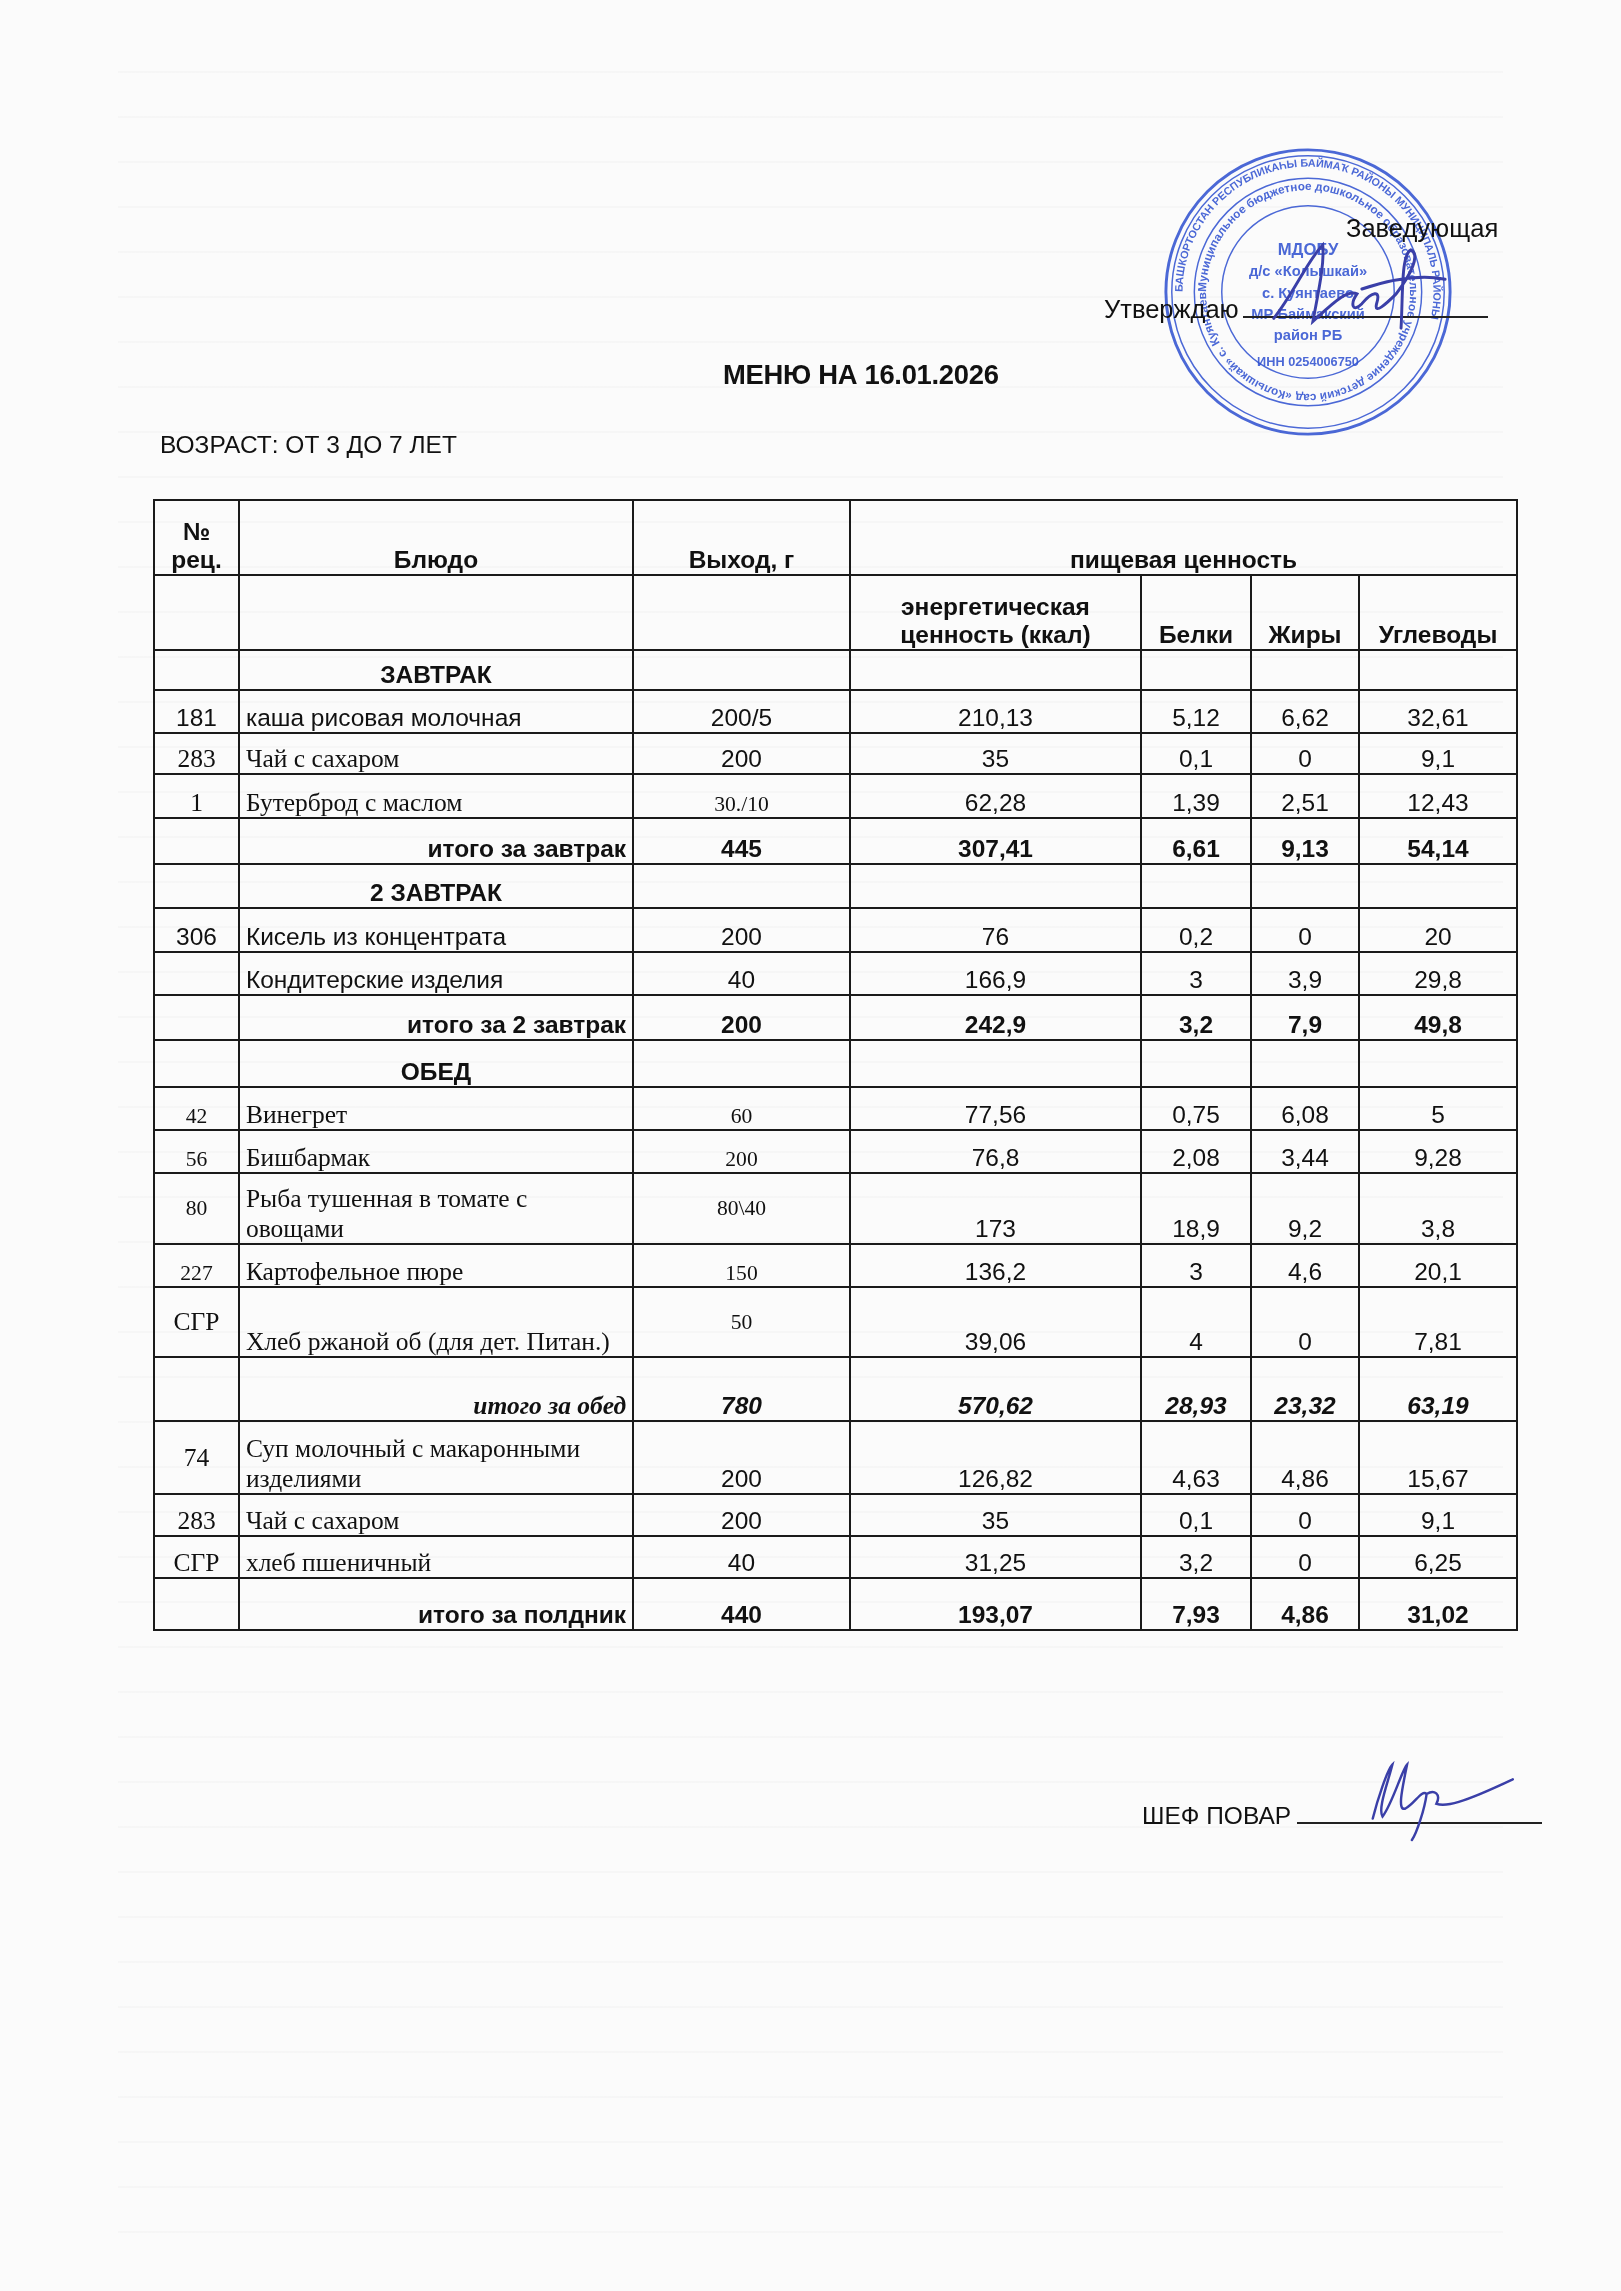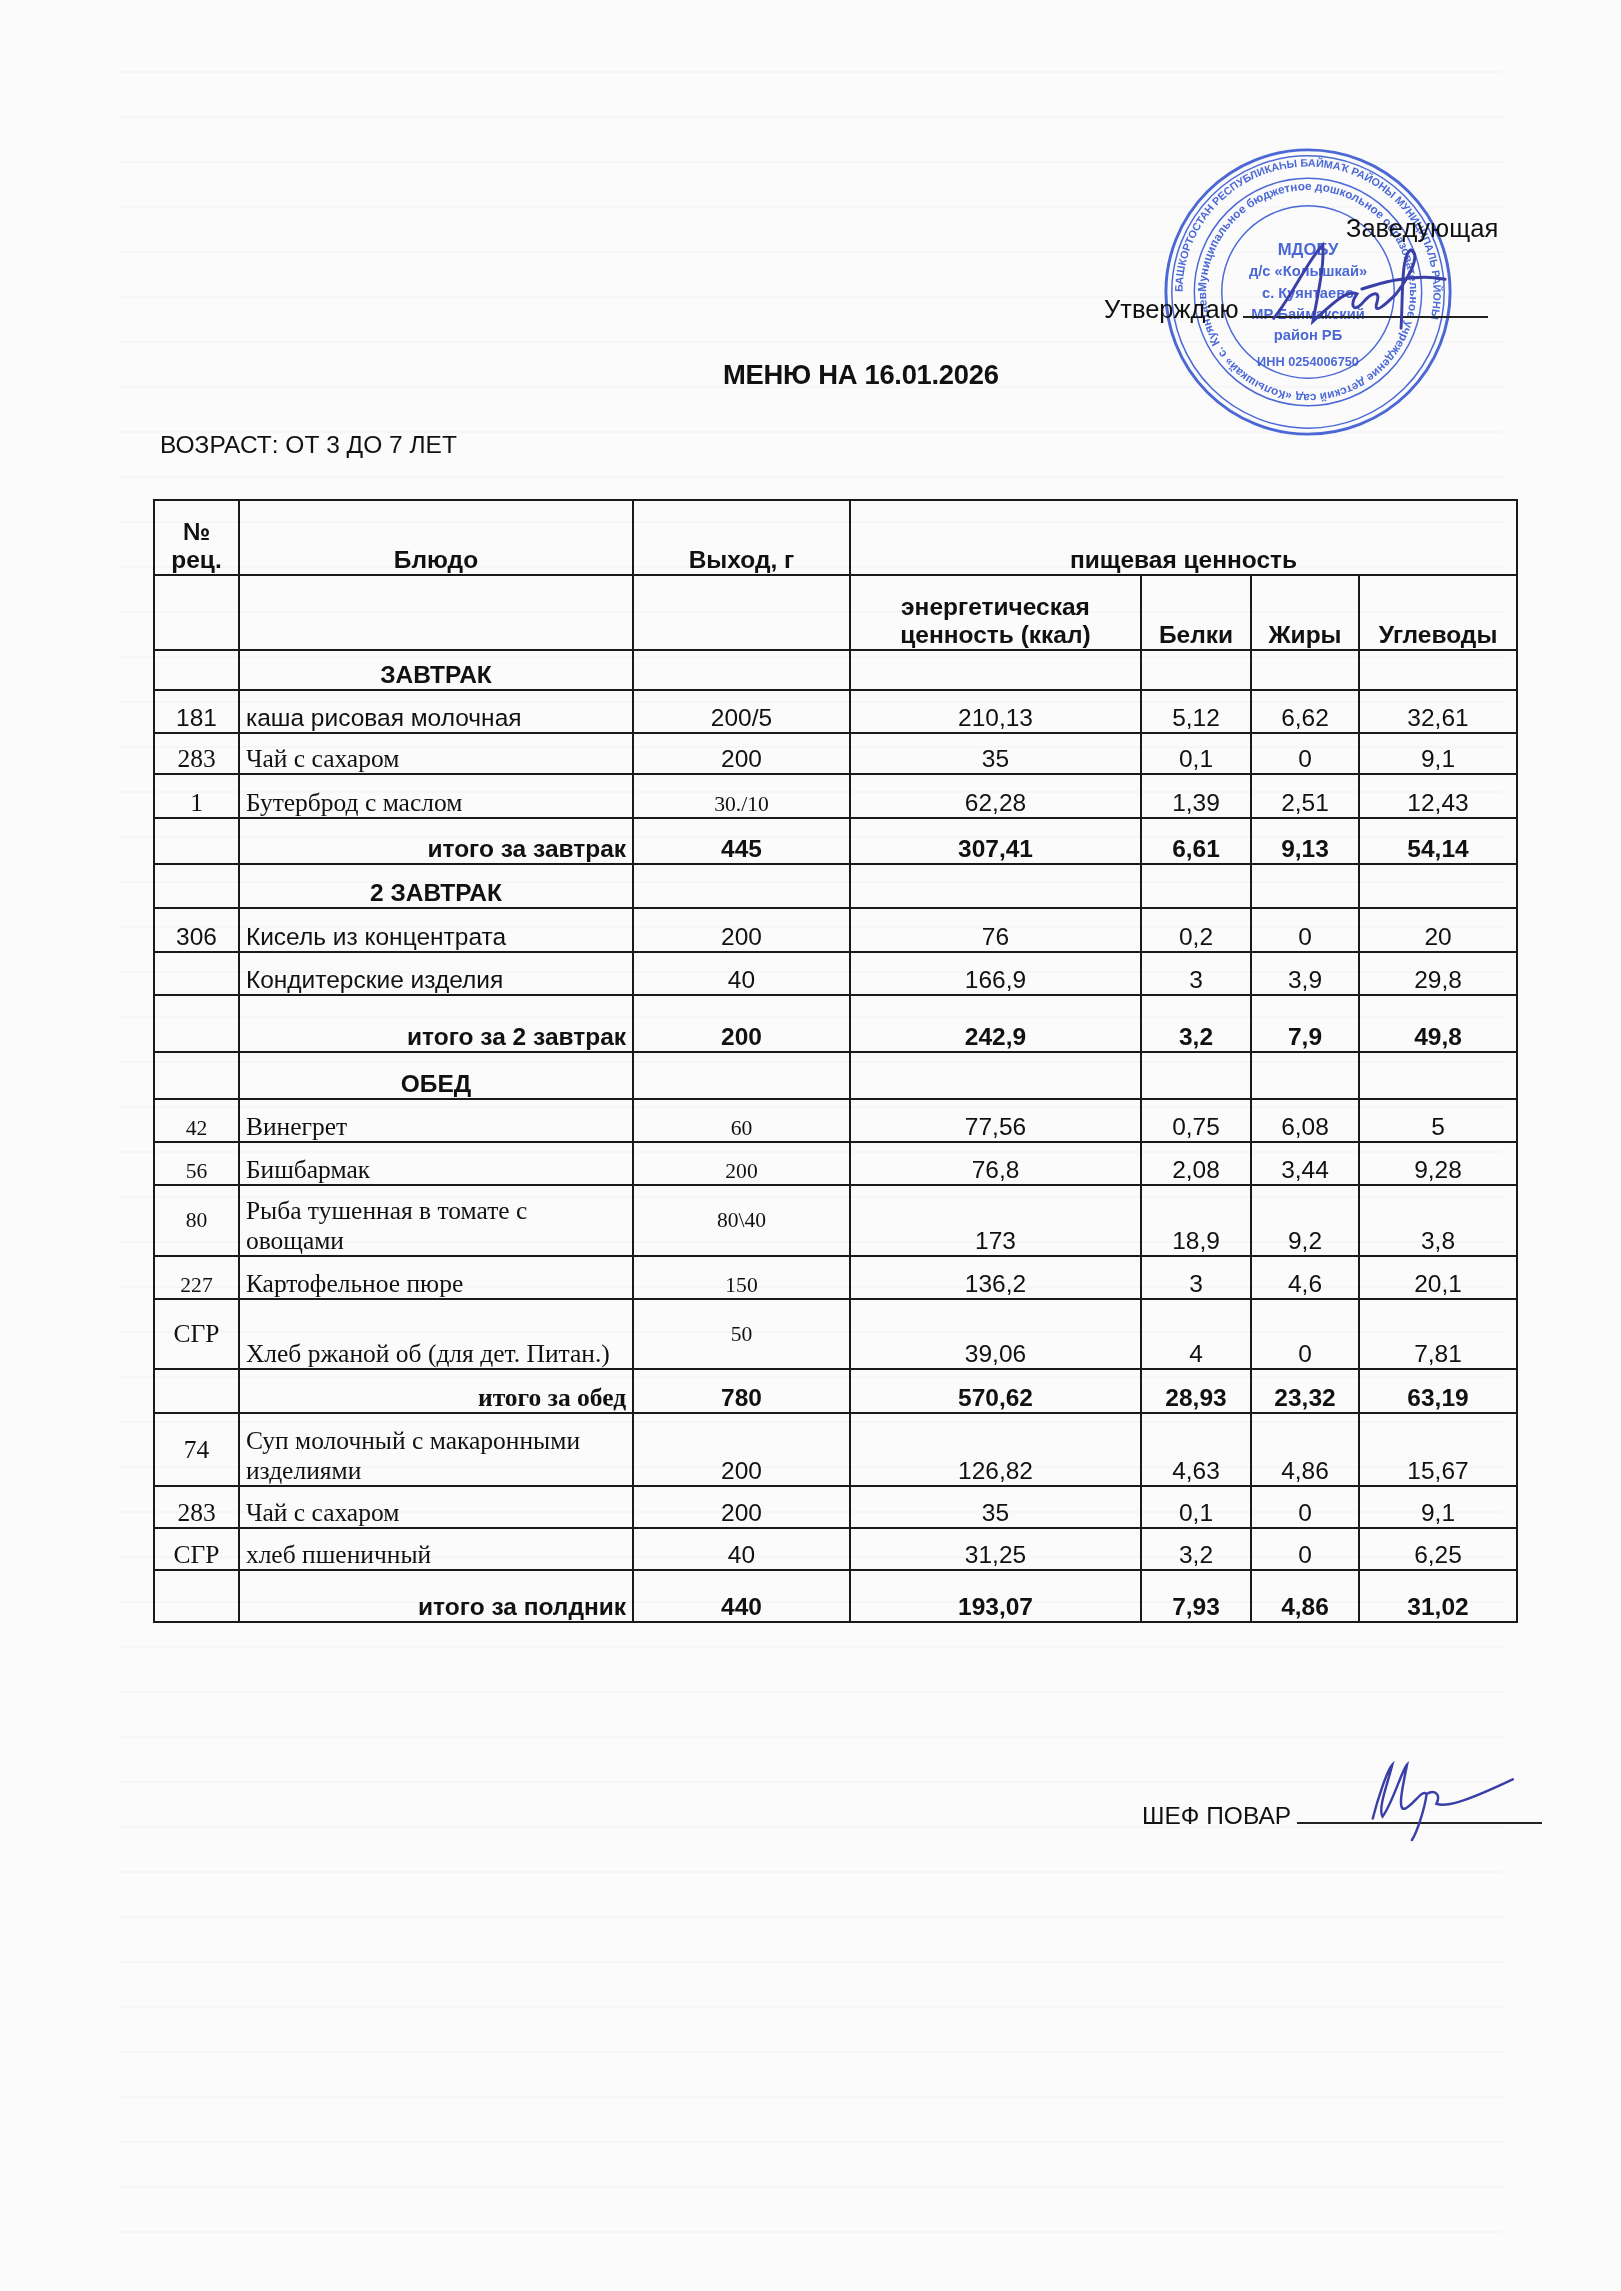--- a/index.html
+++ b/index.html
@@ -202,21 +202,21 @@
       </tr>
       <tr style="height: 43px;">
         <td class="c-num "></td>
         <td class="c-dish ">Кондитерские изделия</td>
         <td class="c-out ">40</td>
         <td class="c-kcal">166,9</td>
         <td class="c-p">3</td>
         <td class="c-f">3,9</td>
         <td class="c-c">29,8</td>
       </tr>
-      <tr class="tot" style="height: 57px; margin-left: 42px;">
+      <tr class="tot" style="height: 45px; margin-left: 42px;">
         <td></td>
         <td class="c-dish">итого за 2 завтрак</td>
         <td class="c-out">200</td>
         <td class="c-kcal">242,9</td>
         <td class="c-p">3,2</td>
         <td class="c-f">7,9</td>
         <td class="c-c">49,8</td>
       </tr>
       <tr class="sec" style="height: 47px;">
         <td></td>
@@ -265,21 +265,21 @@
       </tr>
       <tr style="height: 70px;">
         <td class="c-num serif twoline">СГР</td>
         <td class="c-dish serif">Хлеб ржаной об (для дет. Питан.)</td>
         <td class="c-out serif-sm twoline">50</td>
         <td class="c-kcal">39,06</td>
         <td class="c-p">4</td>
         <td class="c-f">0</td>
         <td class="c-c">7,81</td>
       </tr>
-      <tr class="tot" style="height: 44px;">
+      <tr class="tot" style="height: 64px; font-style: italic;">
         <td></td>
         <td class="c-dish serif">итого за обед</td>
         <td class="c-out">780</td>
         <td class="c-kcal">570,62</td>
         <td class="c-p">28,93</td>
         <td class="c-f">23,32</td>
         <td class="c-c">63,19</td>
       </tr>
       <tr style="height: 73px;">
         <td class="c-num serif twoline">74</td>

